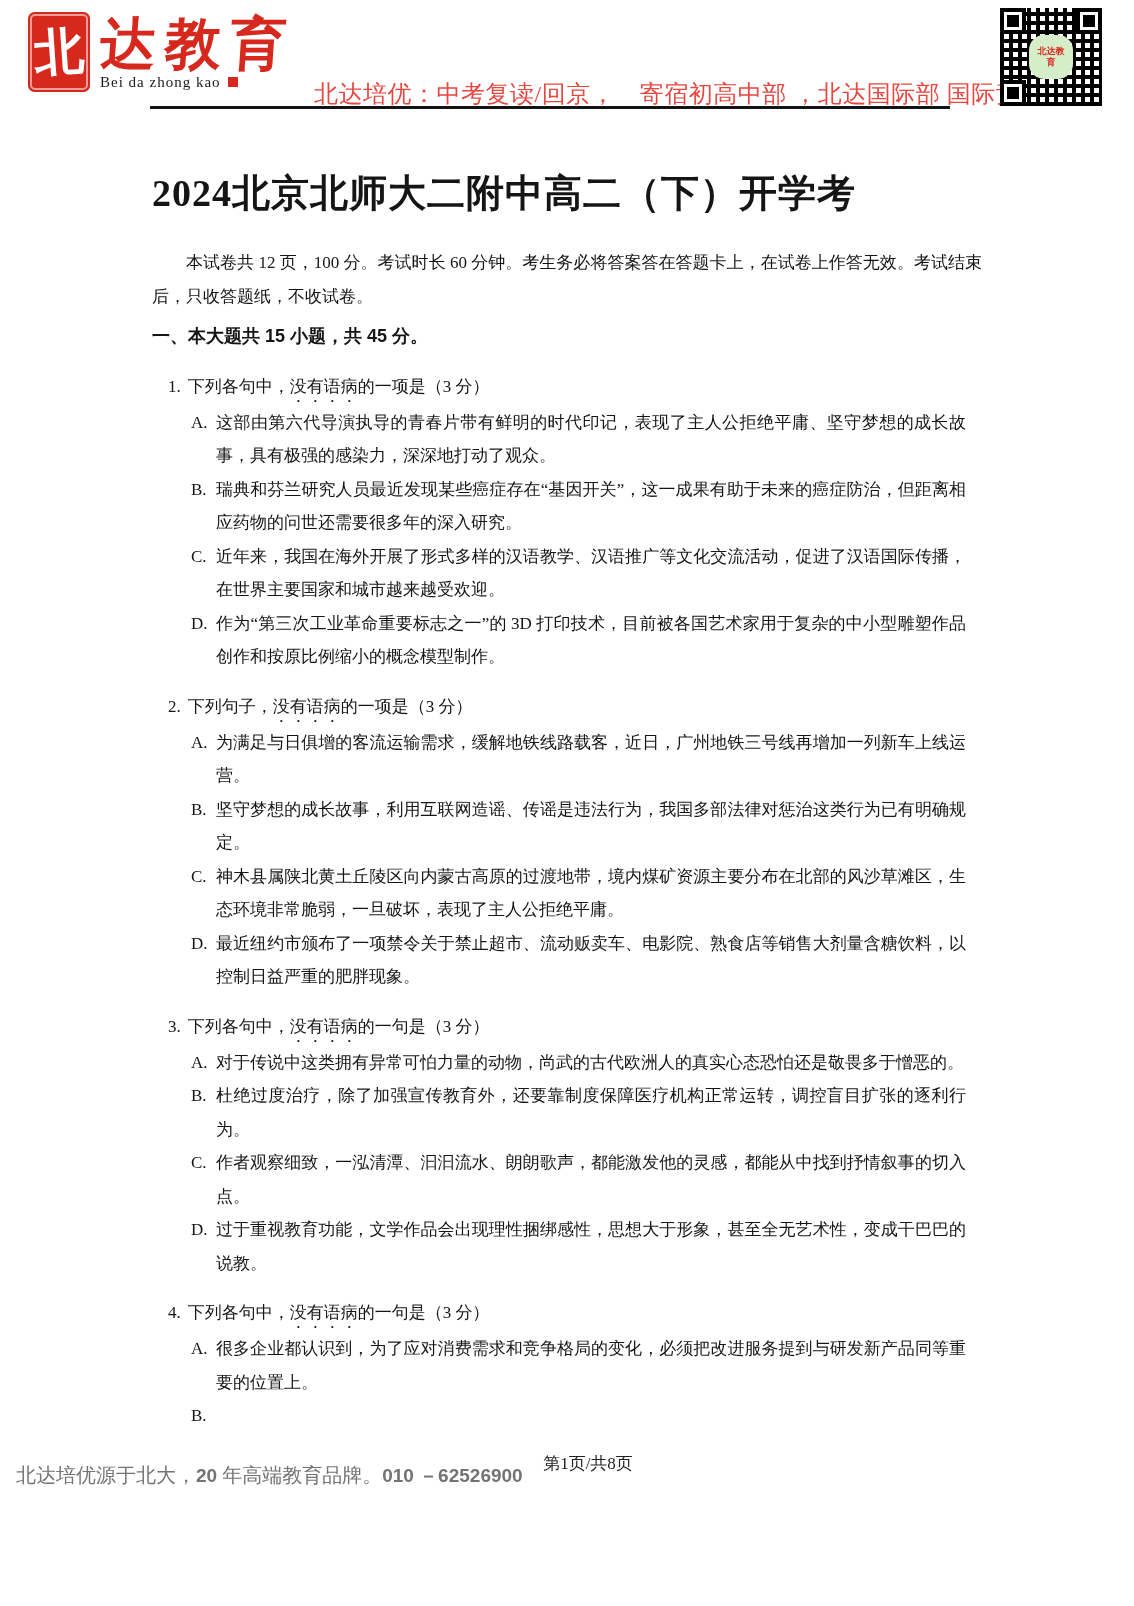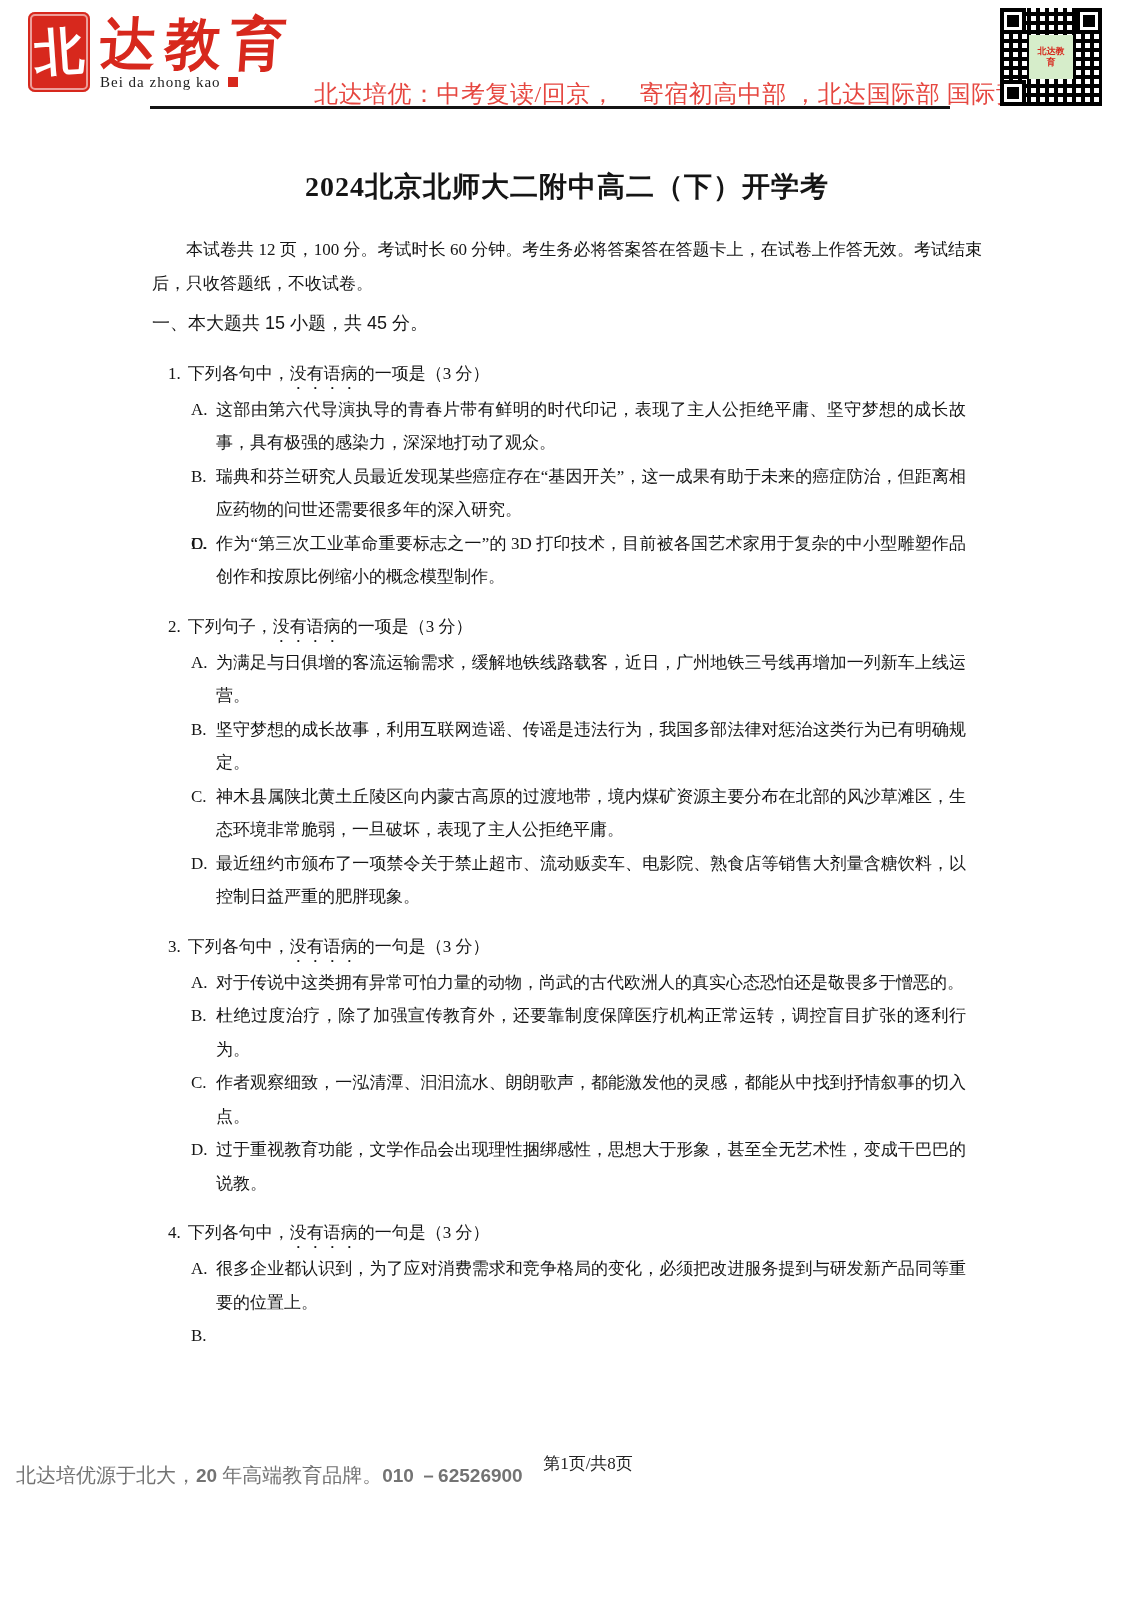--- a/index.html
+++ b/index.html
@@ -27,29 +27,29 @@
   .qr{position:absolute;top:8px;right:32px;width:102px;height:98px;background:#fff;
       background-image:
         repeating-linear-gradient(0deg,#000 0 4px,transparent 4px 9px),
         repeating-linear-gradient(90deg,#000 0 4px,#fff 4px 9px);}
   .finder{position:absolute;width:18px;height:18px;border:4px solid #000;background:#fff;}
   .finder::after{content:"";position:absolute;inset:3px;background:#000;}
   .finder.tl{top:0;left:0}.finder.tr{top:0;right:0}.finder.bl{bottom:0;left:0}
   .qr-label{position:absolute;left:50%;top:50%;transform:translate(-50%,-50%);
             width:28px;height:28px;background:#d6edca;color:#d7281d;font-size:9px;
             line-height:11px;font-weight:bold;display:flex;align-items:center;
-            justify-content:center;text-align:center;word-break:break-all;padding:8px;}
+            justify-content:center;text-align:center;word-break:break-all;padding:8px;border-radius:15px;}
 
   
   main{position:absolute;left:152px;top:168px;width:830px;}
-  h1{margin:0;text-align:center;font-size:28px;font-weight:bold;letter-spacing:1px;}
+  h1{margin:0;text-align:left;font-size:38px;font-weight:bold;letter-spacing:1px;}
   h2{margin:20px 0 0;text-align:center;font-size:31px;font-weight:bold;}
   .intro{margin:27px 0 0;font-size:17px;line-height:33.5px;text-align:justify;text-indent:2em;}
   .section-heading{font-family:"Liberation Sans","DejaVu Sans",sans-serif;
-                   font-weight:normal;font-size:18px;line-height:33.5px;margin-top:7px;}
+                   font-weight:bold;font-size:18px;line-height:33.5px;margin-top:7px;}
   .question{margin:16px;}
   .stem{font-size:17px;line-height:33.5px;}
   .q-num{margin-right:7px;}
   .emph{-webkit-text-emphasis:filled dot;-webkit-text-emphasis-position:under right;
         text-emphasis:filled dot;text-emphasis-position:under right;}
   .option{position:relative;padding-left:48px;font-size:17px;line-height:33.5px;text-align:justify;}
   .opt-label{position:absolute;left:23px;}
 
   
   footer{position:absolute;left:0;top:1452px;width:100%;height:60px;}
@@ -88,21 +88,21 @@
 
   <main>
     <h1>2024北京北师大二附中高二（下）开学考</h1>
     <p class="intro">本试卷共 12 页，100 分。考试时长 60 分钟。考生务必将答案答在答题卡上，在试卷上作答无效。考试结束后，只收答题纸，不收试卷。</p>
     <div class="section-heading">一、本大题共 15 小题，共 45 分。</div>
     <div id="questions">
         <div class="question">
           <div class="stem"><span class="q-num">1.</span><span>下列各句中，</span><span class="emph">没有语病</span><span>的一项是（3 分）</span></div>
           <div class="option"><span class="opt-label">A.</span><span class="opt-text">这部由第六代导演执导的青春片带有鲜明的时代印记，表现了主人公拒绝平庸、坚守梦想的成长故事，具有极强的感染力，深深地打动了观众。</span></div>
           <div class="option"><span class="opt-label">B.</span><span class="opt-text">瑞典和芬兰研究人员最近发现某些癌症存在“基因开关”，这一成果有助于未来的癌症防治，但距离相应药物的问世还需要很多年的深入研究。</span></div>
-          <div class="option"><span class="opt-label">C.</span></div>
+          <div class="option"><span class="opt-label">C.</span><span class="opt-text">近年来，我国在海外开展了形式多样的汉语教学、汉语推广等文化交流活动，促进了汉语国际传播，在世界主要国家和城市越来越受欢迎。</span></div>
           <div class="option"><span class="opt-label">D.</span><span class="opt-text">作为“第三次工业革命重要标志之一”的 3D 打印技术，目前被各国艺术家用于复杂的中小型雕塑作品创作和按原比例缩小的概念模型制作。</span></div>
         </div>
         <div class="question">
           <div class="stem"><span class="q-num">2.</span><span>下列句子，</span><span class="emph">没有语病</span><span>的一项是（3 分）</span></div>
           <div class="option"><span class="opt-label">A.</span><span class="opt-text">为满足与日俱增的客流运输需求，缓解地铁线路载客，近日，广州地铁三号线再增加一列新车上线运营。</span></div>
           <div class="option"><span class="opt-label">B.</span><span class="opt-text">坚守梦想的成长故事，利用互联网造谣、传谣是违法行为，我国多部法律对惩治这类行为已有明确规定。</span></div>
           <div class="option"><span class="opt-label">C.</span><span class="opt-text">神木县属陕北黄土丘陵区向内蒙古高原的过渡地带，境内煤矿资源主要分布在北部的风沙草滩区，生态环境非常脆弱，一旦破坏，表现了主人公拒绝平庸。</span></div>
           <div class="option"><span class="opt-label">D.</span><span class="opt-text">最近纽约市颁布了一项禁令关于禁止超市、流动贩卖车、电影院、熟食店等销售大剂量含糖饮料，以控制日益严重的肥胖现象。</span></div>
         </div>
         <div class="question">

